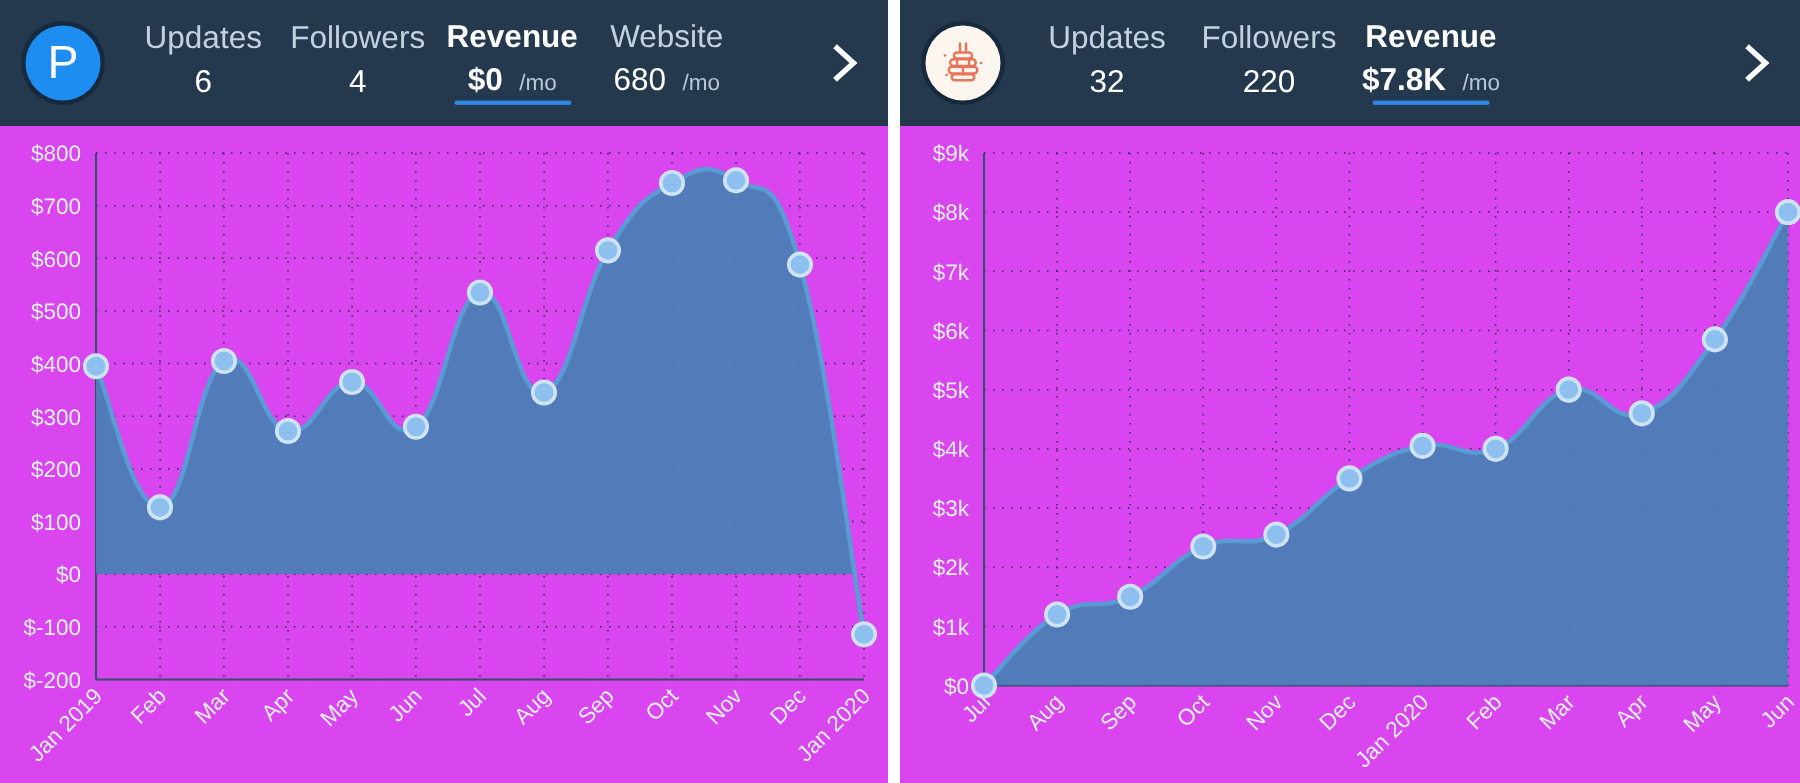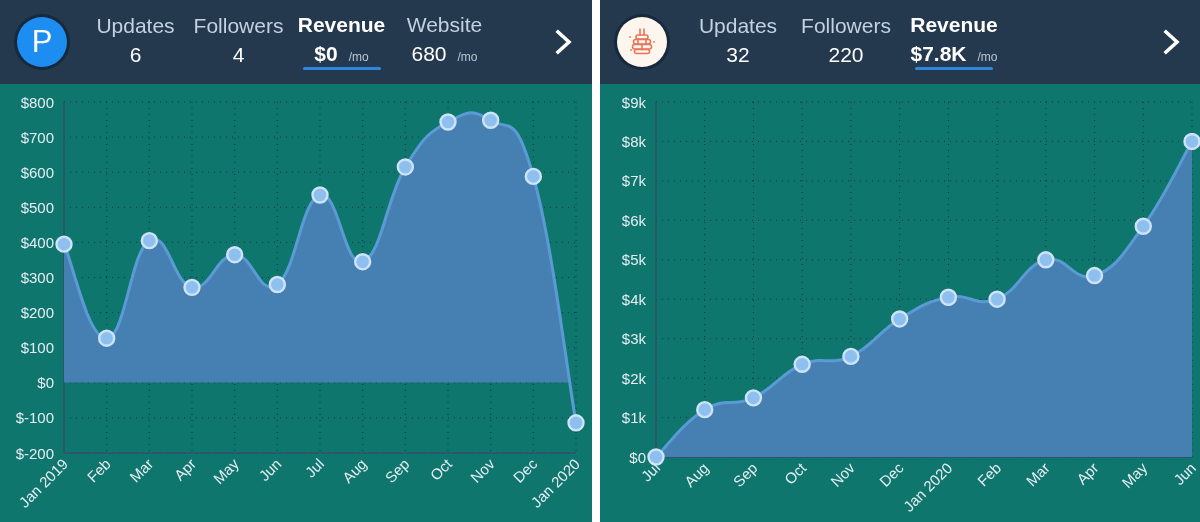--- a/index.html
+++ b/index.html
@@ -50,37 +50,37 @@
   .tab .t-label{
     font-size:21px;color:#c3d2e0;line-height:18px;margin-bottom:8px;font-weight:400;
     white-space:nowrap;
   }
   .tab.active .t-label{color:#ffffff;font-weight:700;text-align:center;}
   .tab .t-value{
     font-size:21px;color:#ffffff;line-height:24px;white-space:nowrap;font-weight:400;
     display:flex;align-items:baseline;
   }
   .tab.active .t-value{font-weight:700;}
-  .tab .t-suffix{font-size:12px;color:#b8c8d8;font-weight:400;margin-left:11px;}
+  .tab .t-suffix{font-size:15px;color:#b8c8d8;font-weight:400;margin-left:11px;}
   .tab .underline{
     position:absolute;left:50%;transform:translateX(-50%);
     bottom:14px;width:78px;height:3.5px;border-radius:2px;background:#2f86dd;
   }
   .tab .home-icon{margin-top:2px;}
   .chev{
     flex:0 0 56px;height:84px;display:flex;align-items:center;justify-content:center;
     cursor:pointer;
   }
   .chev svg{display:block;}
 
   
   .chart-area{
     position:relative;
     height:438px;
-    background:#0f766e;
+    background:#d946ef;
   }
   .chart-area svg{display:block;}
   .axis-label{
     fill:#e6edf4;
     font-family:"Liberation Sans","DejaVu Sans",sans-serif;
     font-size:15px;
   }
   .ylab{text-anchor:end;}
   .xlab{font-size:15px;}
 </style>

